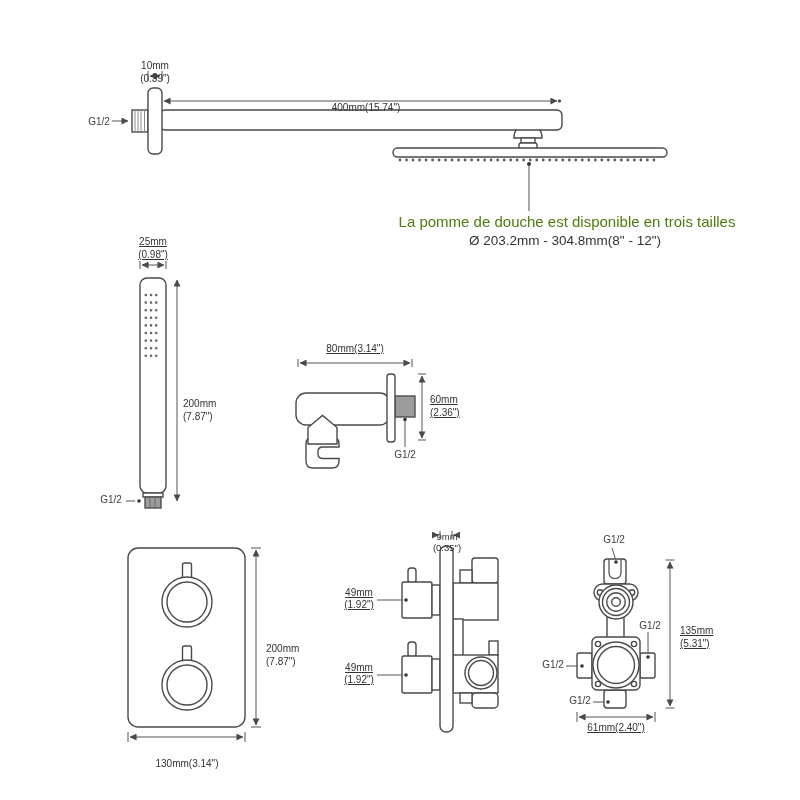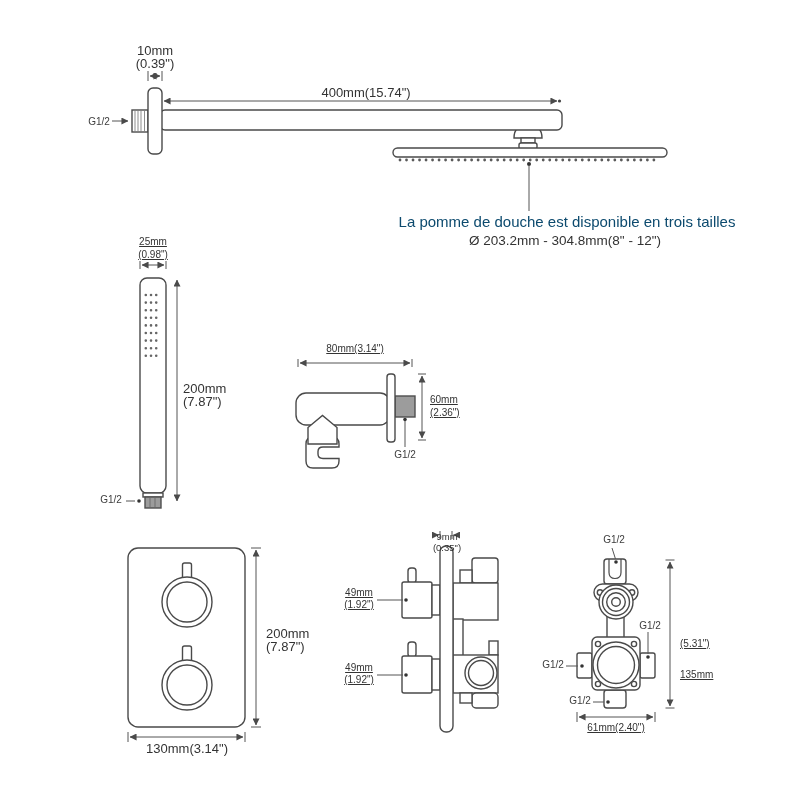--- a/index.html
+++ b/index.html
@@ -4,22 +4,22 @@
 <style>
   html,body{margin:0;padding:0;background:#fff;}
   .stage{position:relative;width:800px;height:800px;background:#ffffff;
          font-family:"Liberation Sans",sans-serif;overflow:hidden;}
   .stage svg{position:absolute;left:0;top:0;}
   .lbl{position:absolute;color:#333;white-space:nowrap;line-height:1.15;}
   .c{transform:translateX(-50%);}
   .f8{font-size:10px;color:#3d3d3d;}
   .f9{font-size:9.5px;margin-top:23px;}
   .f10{font-size:10px;text-decoration:underline;}
-  .f11{font-size:13px;}
-  .note1{font-size:15px;color:#0c4a6e;text-align:right;}
+  .f11{font-size:10px;margin-top:16px;}
+  .note1{font-size:15px;color:#4d7c0f;text-align:right;}
   .note2{font-size:13.5px;color:#333;}
 </style>
 </head>
 <body>
 
 <div class="stage">
 
 <svg width="800" height="800" viewBox="0 0 800 800">
   <defs>
     <marker id="arw" viewBox="0 0 8 8" refX="7.5" refY="4" markerWidth="7" markerHeight="7" orient="auto-start-reverse">
@@ -227,17 +227,17 @@
 <div class="lbl f9 c" style="left:447px;top:520px;">(0.35")</div>
 <div class="lbl f10 c" style="left:359px;top:587px;">49mm</div>
 <div class="lbl f10 c" style="left:359px;top:599px;">(1.92")</div>
 <div class="lbl f10 c" style="left:359px;top:662px;">49mm</div>
 <div class="lbl f10 c" style="left:359px;top:674px;">(1.92")</div>
 
 <div class="lbl f8 c" style="left:614px;top:534px;">G1/2</div>
 <div class="lbl f8 c" style="left:650px;top:620px;">G1/2</div>
 <div class="lbl f8 c" style="left:553px;top:659px;">G1/2</div>
 <div class="lbl f8 c" style="left:580px;top:695px;">G1/2</div>
-<div class="lbl f10" style="left:680px;top:625px;margin-top:44px;">135mm</div>
+<div class="lbl f10" style="left:680px;top:625px;">135mm</div>
 <div class="lbl f10" style="left:680px;top:638px;">(5.31")</div>
 <div class="lbl f10 c" style="left:616px;top:722px;">61mm(2.40")</div>
 
 </div>
 
 </body></html>

